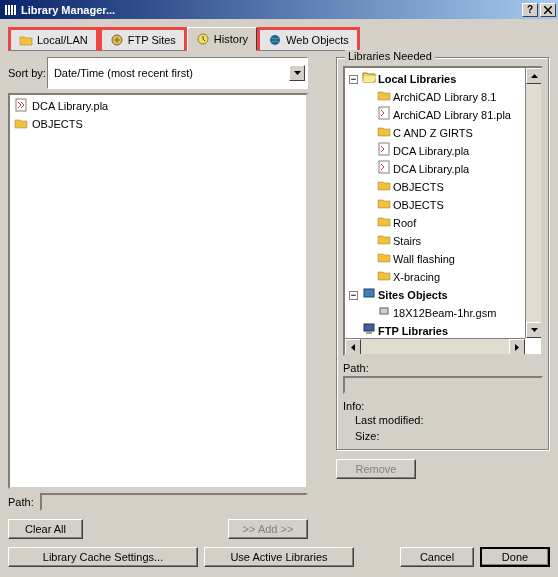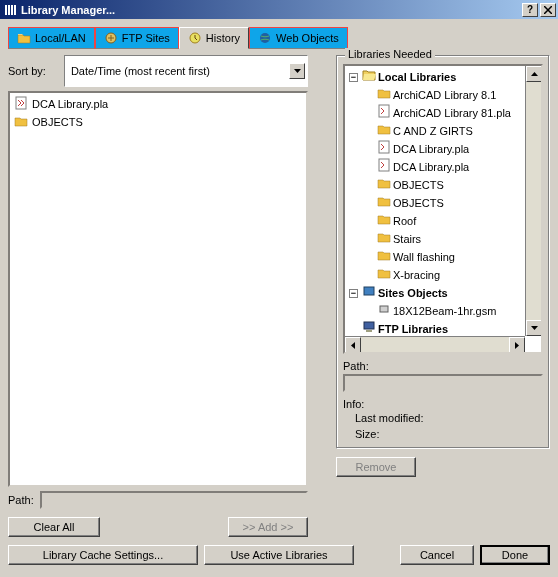--- a/index.html
+++ b/index.html
@@ -47,22 +47,22 @@
 .tabs {
   display: flex;
   gap: 0;
   margin-bottom: 6px;
 }
 .tab {
   display: flex;
   align-items: center;
   gap: 4px;
   padding: 3px 8px;
-  background: #0ea5e9;
-  border: 1px solid #ef4444;
+  background: #e5e5e5;
+  border: 3px solid #ef4444;
   border-bottom: 1px solid #808080;
   cursor: default;
   position: relative;
 }
 .tab.active {
   border: 1px solid #fff;
   border-right-color: #404040;
   border-bottom-color: #d4d0c8;
   background: #d4d0c8;
   z-index: 1;
@@ -73,21 +73,21 @@
 }
 .content-row {
   display: flex;
   gap: 8px;
 }
 .left-panel { width: 300px; }
 .right-panel { flex: 1; margin-left: 20px; }
 .sort-row {
   display: flex;
   align-items: center;
-  gap: 18px;
+  gap: 1px;
   margin-bottom: 4px;
 }
 .select {
   flex: 1;
   height: 32px;
   border: 1px solid;
   border-color: #808080 #fff #fff #808080;
   background: #fff;
   display: flex;
   align-items: center;
@@ -310,21 +310,21 @@
                 <path class="icon-folder" d="M1 4h5l1 1h6v7H1z"></path>
               </svg></span>
           <span>OBJECTS</span>
         </div>
       </div>
       <div class="path-row">
         <span>Path:</span>
         <div class="path-field"></div>
       </div>
       <div class="button-row">
-        <div class="btn" style="width:92px">Clear All</div>
+        <div class="btn" style="width:75px">Clear All</div>
         <div style="flex:1"></div>
         <div class="btn disabled" style="width:80px">&gt;&gt; Add &gt;&gt;</div>
       </div>
     </div>
 
     <div class="right-panel">
       <div class="fieldset">
         <div class="legend">Libraries Needed</div>
         <div class="tree">
           <div style="padding-right:18px; padding-bottom:18px;">

